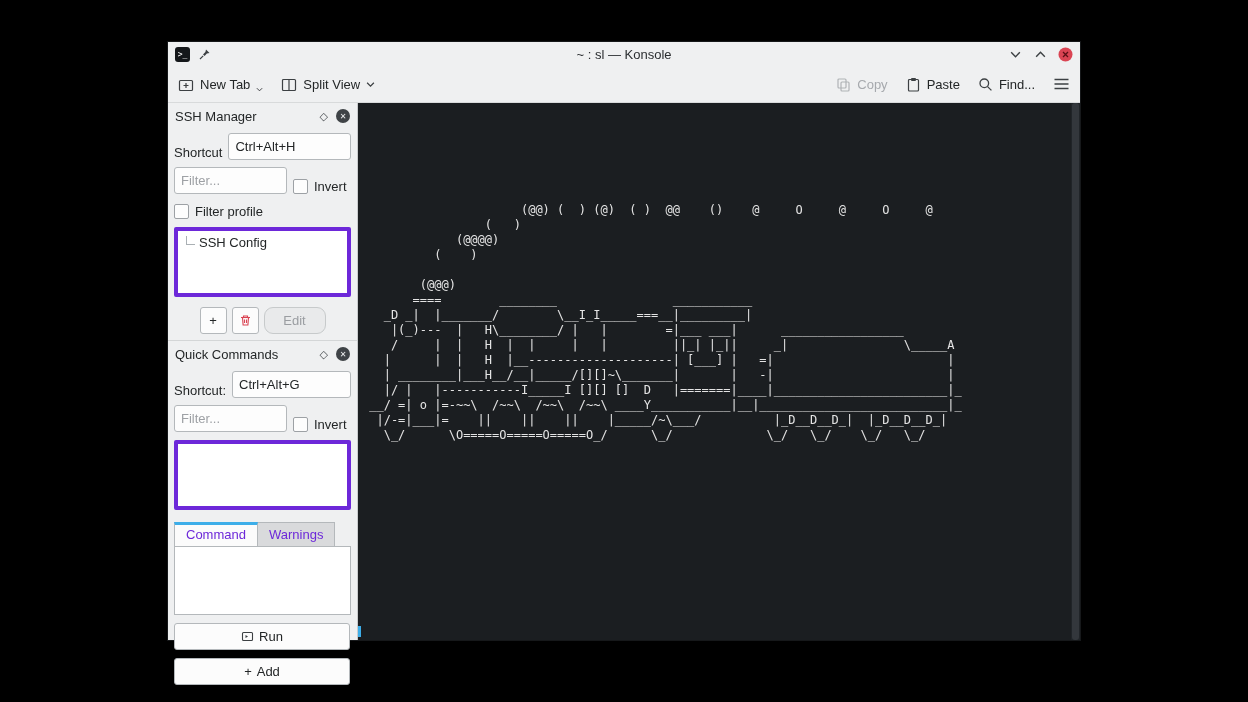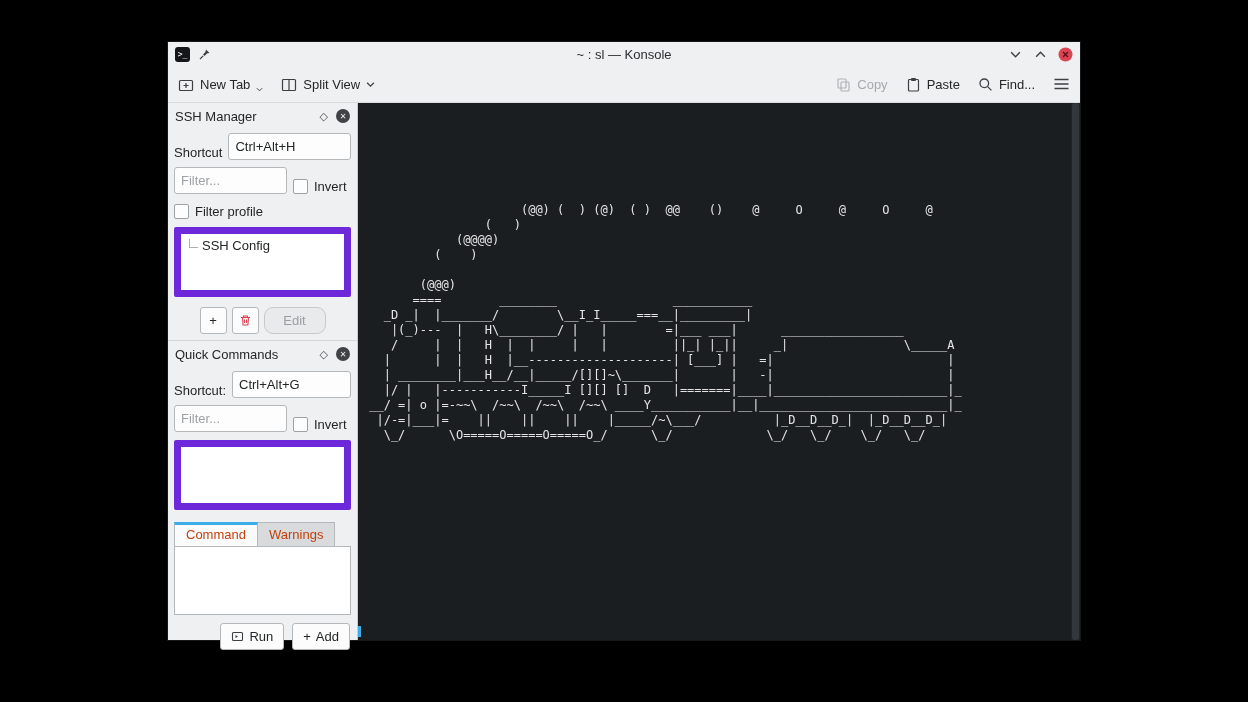--- a/index.html
+++ b/index.html
@@ -42,40 +42,40 @@
             font-size:8px; display:flex; align-items:center; justify-content:center; cursor:pointer; }
 
   .row { display:flex; align-items:flex-end; margin:4px 6px 3px 6px; gap:6px; }
   .lbl { font-size:13px; color:#232627; white-space:nowrap; }
   .tinput { height:27px; border:1px solid #b4b8bb; border-radius:3px; background:#fdfdfd;
             font-size:13px; color:#232627; padding:0 6px; width:100%; min-width:0; font-family:"Liberation Sans",sans-serif; }
   .tinput::placeholder { color:#9ea1a5; }
   .filter { width:113px; flex:0 0 auto; }
   .cb { width:15px; height:15px; border:1px solid #9da1a5; border-radius:2px; background:#fdfdfd; flex:0 0 auto; cursor:pointer; }
 
-  .listbox { background:#fff; border:7px solid #6d28d9; border-radius:2px; margin:5px 6px; overflow:hidden; }
+  .listbox { background:#fff; border:4px solid #6d28d9; border-radius:2px; margin:5px 6px; overflow:hidden; }
   .listbox.ssh-list { height:70px; }
   .listbox.qc-list  { height:70px; }
   .tree-item { font-size:13px; color:#232627; padding:4px 4px 0 6px; display:flex; align-items:center; cursor:pointer; }
   .branch { width:9px; height:9px; border-left:1px solid #aab0b4; border-bottom:1px solid #aab0b4;
             display:inline-block; margin:-5px 4px 0 2px; }
 
   .btnrow { display:flex; align-items:center; justify-content:center; gap:5px; margin:5px 6px 6px 6px; }
   .btn { height:27px; min-width:27px; padding:0 10px; border:1px solid #b4b8bb; border-radius:3px;
          background:#fcfcfc; font-size:13px; color:#232627; display:inline-flex; align-items:center;
          justify-content:center; gap:5px; cursor:pointer; }
   .btn.square { padding:0; width:27px; }
   .btn.disabled { background:#e9eaeb; color:#9a9da1; border-color:#c7cacb;border-radius:9px; }
 
   .tabbar { display:flex; margin:7px 6px 0 6px; }
-  .tab { font-size:13px; padding:4px 11px 4px 11px; border:1px solid #b4b8bb; color:#c2410c; cursor:pointer; }
+  .tab { font-size:13px; padding:4px 11px 4px 11px; border:1px solid #b4b8bb; color:#6d28d9; cursor:pointer; }
   .tab.active { background:#fbfbfb; border-top:3px solid #3daee9; border-bottom-color:#fbfbfb; padding-top:2px; }
   .tab.inactive { background:#d9dadc; border-left:none; }
   .qc-textarea { background:#fff; border:1px solid #b4b8bb; margin:-1px 6px 0 6px; height:69px; }
-  .qc-buttons { display:flex; justify-content:flex-end; gap:8px; margin:8px 7px 6px 6px; }
+  .qc-buttons { display:flex; justify-content:flex-end; gap:8px; margin:8px 7px 6px 6px;flex-direction:column; }
 
   
   .terminal { flex:1; background:#1b1e21; position:relative; overflow:hidden; }
   .term-pre { position:absolute; left:0; top:0; padding:100px 0 0 4px; margin:0;
               font-family:"DejaVu Sans Mono",monospace; font-size:12px; line-height:15px;
               color:#e4e4e4; white-space:pre; }
   .term-scrollbar { position:absolute; right:0; top:0; bottom:0; width:9px; background:#202428; }
   .term-thumb { position:absolute; left:1px; right:1px; top:0; bottom:0; background:#33373c; border-radius:3px; }
   .blue-indicator { position:absolute; left:0; bottom:3px; width:3px; height:11px; background:#3daee9; }
 

